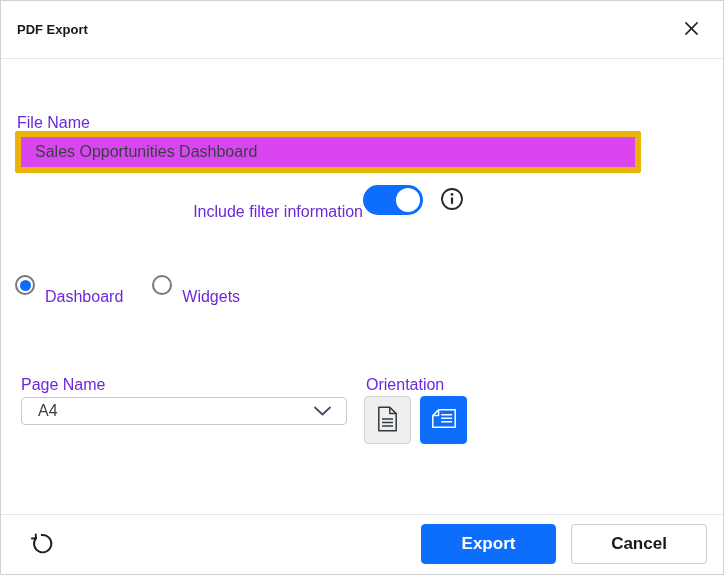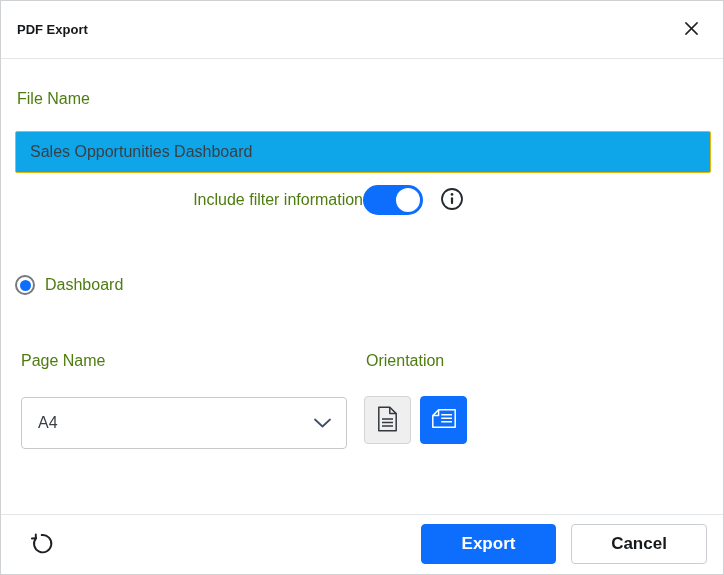--- a/index.html
+++ b/index.html
@@ -25,27 +25,27 @@
   .header .title {
     margin-left:16px;
     font-size:13px; font-weight:700; color:#16191c;
   }
   .close-btn {
     position:absolute; right:20px; top:50%; transform:translateY(-50%);
     width:24px; height:24px; border:none; background:transparent;
     display:flex; align-items:center; justify-content:center; cursor:pointer;
   }
   
-  .label { font-size:16px; color:#4d7c0f; }
+  .label { font-size:16px; color:#6d28d9;margin-top:24px; }
   .file-name-label { position:absolute; left:16px; top:89px; }
   .file-name-input {
-    position:absolute; left:14px; top:130px; width:696px; height:42px;
-    border:1px solid #eab308; border-radius:2px;
+    position:absolute; left:14px; top:130px; width:626px; height:42px;
+    border:6px solid #eab308; border-radius:2px;
     padding:0 14px; font-size:16px; color:#3a3f44;
-    font-family:"Liberation Sans", sans-serif; background:#0ea5e9; outline:none;
+    font-family:"Liberation Sans", sans-serif; background:#d946ef; outline:none;
   }
   .toggle-row {
     position:absolute; left:20px; top:184px; height:30px; right:16px;
     display:flex; align-items:center;text-align:right;
   }
   .toggle-row .label { width:342px; }
   .toggle {
     position:relative; width:60px; height:30px; border-radius:15px;
     background:var(--accent); cursor:pointer; flex:0 0 auto;
   }
@@ -67,21 +67,21 @@
     width:20px; height:20px; border-radius:50%;
     border:2px solid #75797d; background:#fff;
     display:flex; align-items:center; justify-content:center; flex:0 0 auto;
   }
   .radio .dot { width:11px; height:11px; border-radius:50%; background:var(--accent); display:none; }
   .radio.checked .dot { display:block; }
   .radio-group .label { margin-left:10px; }
   .page-size-label { position:absolute; left:20px; top:351px; }
   .orientation-label { position:absolute; left:365px; top:351px; }
   .dropdown {
-    position:absolute; left:20px; top:396px; width:326px; height:52px;
+    position:absolute; left:20px; top:396px; width:326px; height:28px;
     border:1px solid #c5c9cc; border-radius:4px; background:#fff;
     display:flex; align-items:center; cursor:pointer;
   }
   .dropdown .value { margin-left:16px; font-size:16px; color:#3a3f44; flex:1; }
   .dropdown .chev { margin-right:14px; display:flex; align-items:center; }
   .orient-btns { position:absolute; left:363px; top:395px; display:flex; }
   .orient-btn {
     width:47px; height:48px; border-radius:4px; border:1px solid #d2d4d6;
     background:#efefef; display:flex; align-items:center; justify-content:center;
     cursor:pointer; padding:0;
@@ -147,20 +147,24 @@
       </span>
     </button>
   </div>
 
   <div class="radio-row">
     <div class="radio-group">
       <span class="radio checked">
           <span class="dot"></span>
         </span>
       <span class="label">Dashboard</span>
+    </div>
+    <div class="radio-group">
+      <span class="radio"></span>
+      <span class="label">Widgets</span>
     </div>
   </div>
 
   <div class="label page-size-label">Page Name</div>
   <div class="dropdown">
     <span class="value">A4</span>
     <span class="chev">
       <svg width="19" height="12" viewBox="0 0 19 12" fill="none">
         <path d="M2 2.5 L9.5 9.5 L17 2.5" stroke="#40506a" stroke-width="1.8" stroke-linecap="round" stroke-linejoin="round"></path>
       </svg>

